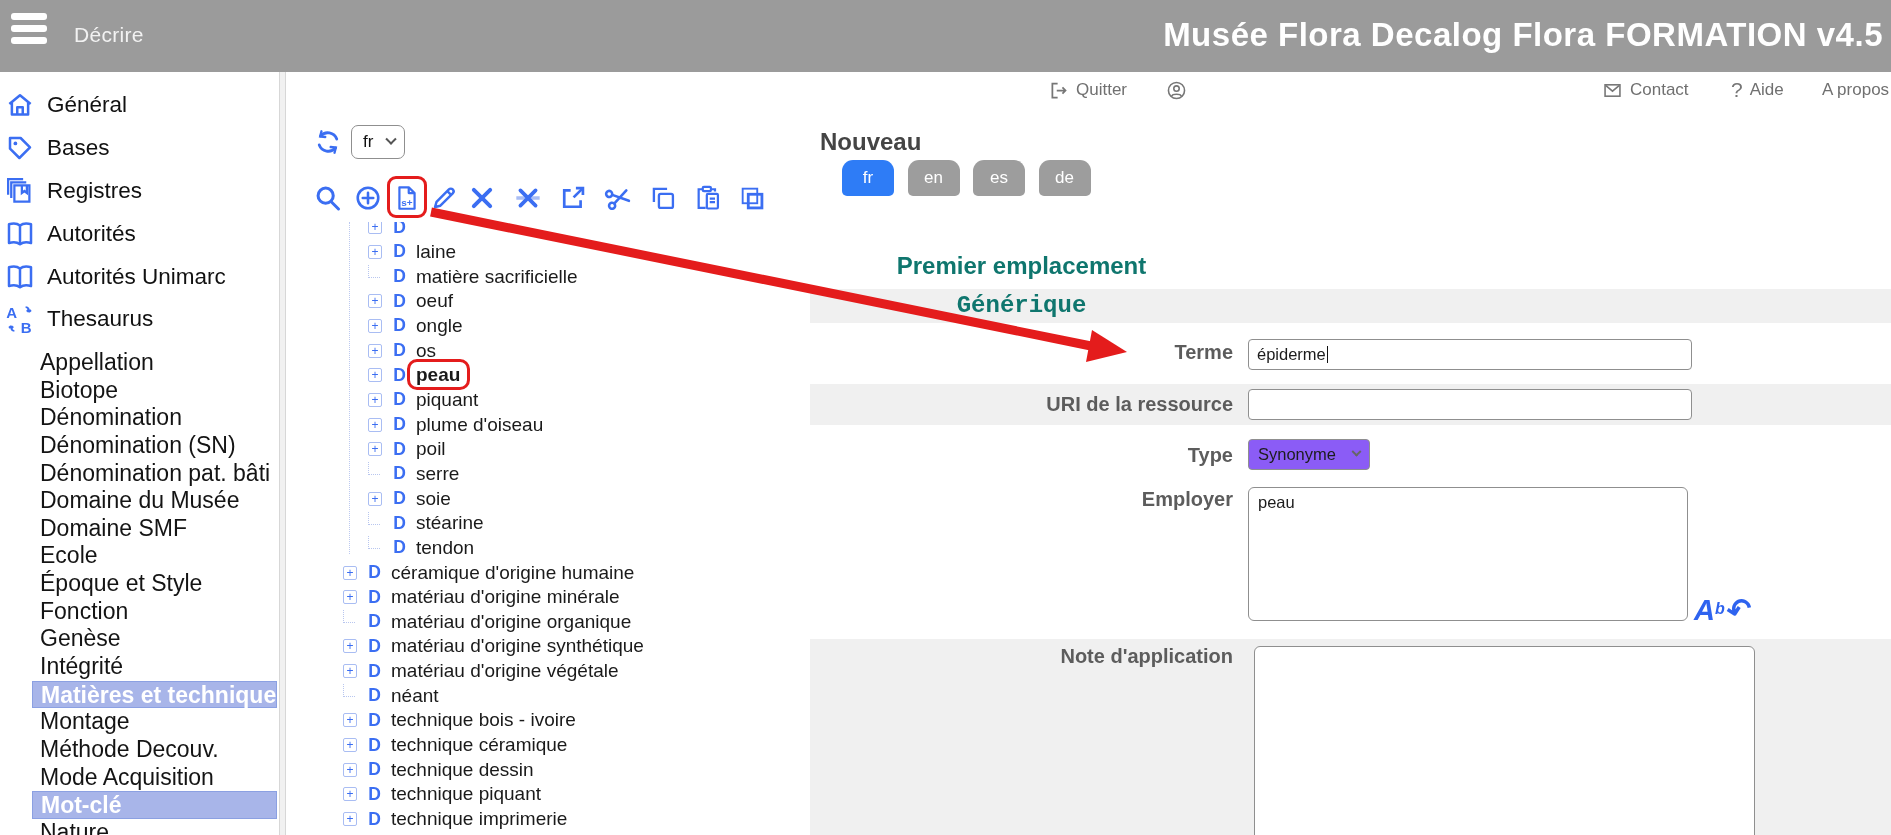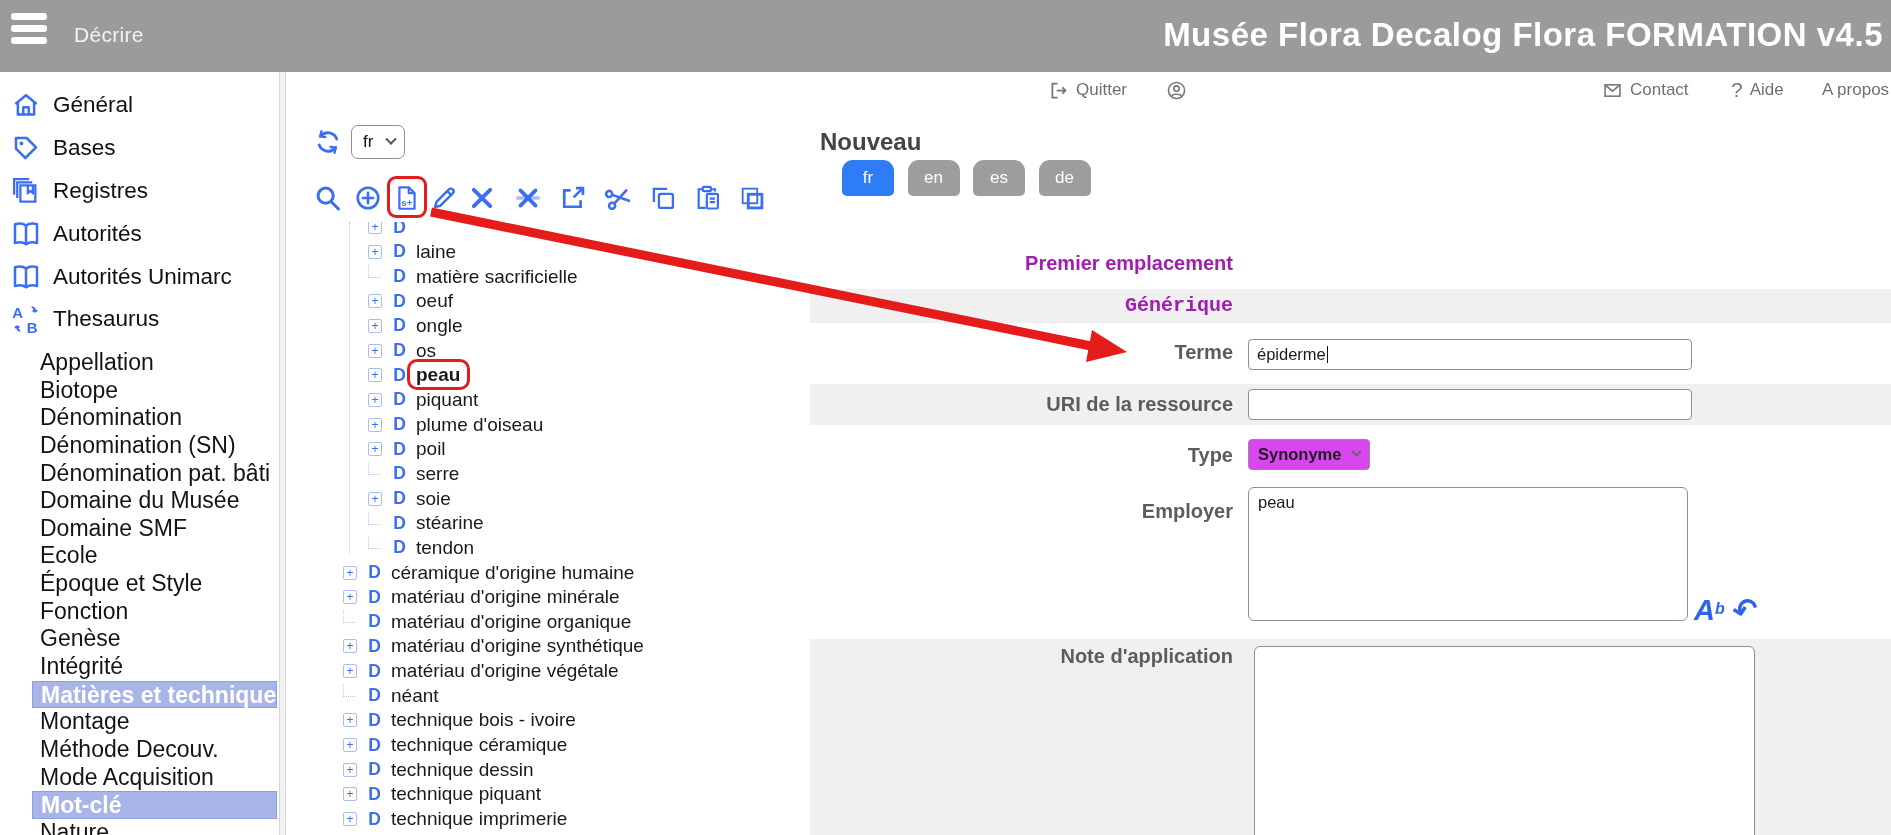--- a/index.html
+++ b/index.html
@@ -17,21 +17,21 @@
   
   .userbar { position:absolute; top:74px; left:0; width:1891px; height:32px; font-size:17px; color:#707070; }
   .ub-item { position:absolute; top:0; height:32px; display:flex; align-items:center; gap:7px; white-space:nowrap; cursor:pointer; }
   .ub-item svg { width:21px; height:21px; }
   .qmark { font-size:21px; color:#767676; }
 
   
   .sidebar { position:absolute; left:0; top:72px; width:279px; height:763px; overflow:hidden; background:#fff; }
   .vscroll { position:absolute; left:279px; top:72px; width:7px; height:763px; background:#f1f1f1; border-left:1px solid #d7d7d7; border-right:1px solid #d7d7d7; }
   .mains { position:absolute; left:0; top:12px; right:0; }
-  .main-item { height:42.8px; display:flex; align-items:center; padding-left:11px; cursor:pointer; }
+  .main-item { height:42.8px; display:flex; align-items:center; padding-left:5px; cursor:pointer; }
   .main-item .micon { width:30px; height:30px; flex:0 0 30px; margin-right:12px; }
   .main-item .micon svg { width:30px; height:30px; }
   .main-item .mlabel { font-size:22.5px; color:#111; white-space:nowrap; }
   .subs { position:absolute; left:0; top:277px; right:2px; }
   .sub-item { height:27.65px; line-height:27.65px; padding-left:40px; font-size:23px; color:#141414; white-space:nowrap; cursor:pointer; }
   .sub-item.sel { margin-left:32px; padding-left:8px; background:#a8b5e9; border:1px solid #8ba0e2; color:#fff; font-weight:bold; }
 
   
   .treepanel { position:absolute; left:287px; top:72px; width:523px; height:763px; overflow:hidden; }
   .refresh { position:absolute; left:27px; top:56px; width:28px; height:28px; cursor:pointer; }
@@ -50,31 +50,31 @@
   .dbadge { color:#3b6ef2; font-weight:bold; font-size:17.5px; width:15px; flex:0 0 15px; margin-right:9px; text-align:center; }
   .tlabel { font-size:19px; color:#1a1a1a; white-space:nowrap; }
   .tlabel.sel-term { font-weight:bold; position:relative; }
   .tlabel.sel-term::after { content:""; position:absolute; left:-9px; right:-10px; top:-5px; bottom:-4px; border:3px solid #e41c1c; border-radius:10px; }
 
   
   .formpanel { position:absolute; left:810px; top:72px; width:1081px; height:763px; }
   .ftitle { position:absolute; left:10px; top:56px; font-size:24px; font-weight:bold; color:#444; }
   .tab { position:absolute; top:88px; width:52px; height:36px; border-radius:11px 11px 5px 5px; background:#9d9d9d; color:#fff; font-size:17px; display:flex; align-items:center; justify-content:center; cursor:pointer; }
   .tab.active { background:#2e7cf6; }
-  .seclabel { position:absolute; left:0; width:423px; text-align:right; font-size:20px; font-weight:bold; color:#a21caf; white-space:nowrap; }
+  .seclabel { position:absolute; left:0; width:423px; text-align:center; font-size:24px; font-weight:bold; color:#0f766e; white-space:nowrap; }
   .band { position:absolute; left:0; width:1081px; background:#f0f0f0; }
   .flabel { position:absolute; left:0; width:423px; text-align:right; font-size:20px; font-weight:bold; color:#5c5c5c; white-space:nowrap; }
   .fakeinput { position:absolute; left:438px; width:444px; height:31px; border:1px solid #8f8f8f; border-radius:4px; background:#fff; font-size:16.5px; color:#1c1c1c; display:flex; align-items:center; padding-left:8px; }
   .caret { display:inline-block; width:1.5px; height:17px; background:#111; margin-left:1px; }
   input.realinput { position:absolute; left:438px; width:444px; height:31px; border:1px solid #8f8f8f; border-radius:4px; background:#fff; font-size:16.5px; padding-left:8px; font-family:"Liberation Sans",sans-serif; }
-  .fakeselect { position:absolute; left:438px; width:122px; height:31px; border:1px solid #8f8f8f; border-radius:4px; background:#d946ef; display:flex; align-items:center; padding:0 9px; cursor:pointer;font-weight:bold; }
+  .fakeselect { position:absolute; left:438px; width:122px; height:31px; border:1px solid #8f8f8f; border-radius:4px; background:#8b5cf6; display:flex; align-items:center; padding:0 9px; cursor:pointer; }
   .fakeselect .sval { flex:1; font-size:16.5px; color:#1c1c1c; }
   .fakeselect .chev { border-color:#666; width:7px; height:7px; }
   textarea.ta { position:absolute; border:1px solid #8f8f8f; border-radius:6px; background:#fff; font-size:16.5px; color:#1c1c1c; padding:5px 9px; resize:none; font-family:"Liberation Sans",sans-serif; }
-  .abtools { position:absolute; left:884px; top:523px; display:flex; align-items:flex-start; gap:8px; color:#2e63ef; cursor:pointer; }
+  .abtools { position:absolute; left:884px; top:523px; display:flex; align-items:flex-start; gap:2px; color:#2e63ef; cursor:pointer; }
   .ab-a { font-size:29px; font-weight:bold; font-style:italic; line-height:30px; }
   .ab-b { font-size:16px; font-weight:bold; font-style:italic; vertical-align:super; }
   .undo { font-size:30px; font-weight:bold; line-height:30px; transform:rotate(-12deg); }
 
   .overlay { position:absolute; left:0; top:0; pointer-events:none; z-index:50; }
 </style>
 </head>
 <body>
 
 <div class="page">
@@ -415,21 +415,21 @@
     <div class="band" style="top:312px; height:41px;"></div>
     <div class="flabel" style="top:321px">URI de la ressource</div>
     <input class="realinput" style="top: 317px;" value="">
 
     <div class="flabel" style="top:372px">Type</div>
     <div class="fakeselect" style="top:367px">
       <span class="sval">Synonyme</span>
       <span class="chev"></span>
     </div>
 
-    <div class="flabel" style="top:428px">Employer</div>
+    <div class="flabel" style="top:416px">Employer</div>
     <textarea class="ta" style="left: 438px; top: 415px; width: 440px; height: 134px;">peau</textarea>
     <div class="abtools">
       <span><span class="ab-a">A</span><span class="ab-b">b</span></span>
       <span class="undo">↶</span>
     </div>
 
     <div class="band" style="top:567px; height:196px;"></div>
     <div class="flabel" style="top:573px">Note d'application</div>
     <textarea class="ta" style="left: 444px; top: 574px; width: 501px; height: 260px;"></textarea>
   </section>

